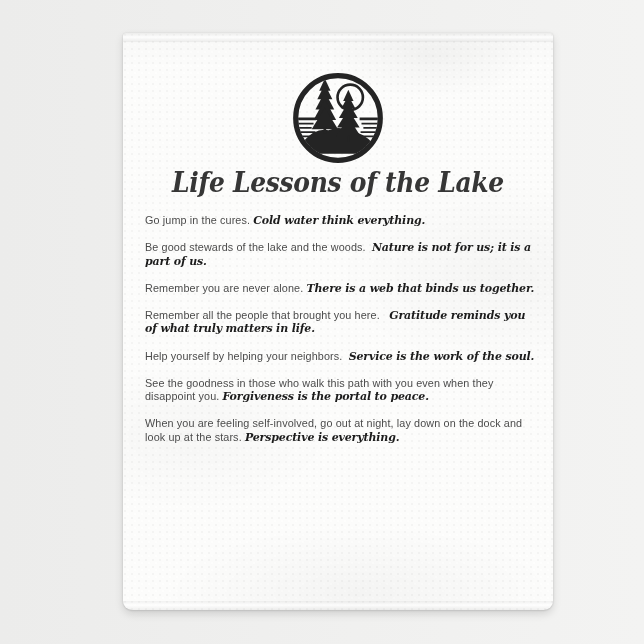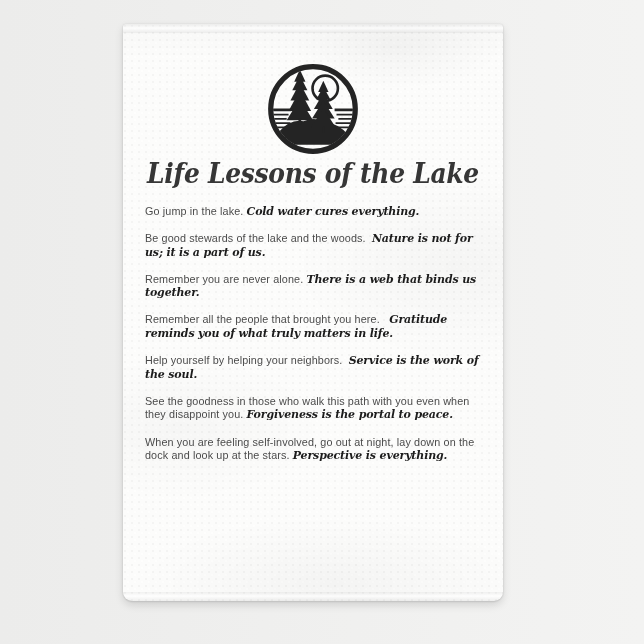--- a/index.html
+++ b/index.html
@@ -5,21 +5,21 @@
   html,body{margin:0;padding:0;}
   body{width:644px;height:644px;overflow:hidden;font-family:"Liberation Sans",sans-serif;}
 
   .scene{
     position:relative;width:644px;height:644px;
     background:linear-gradient(90deg,#ececeb 0%,#f0f0ef 55%,#f3f3f2 100%);
   }
 
   
   .towel{
-    position:absolute;left:123px;top:24px;width:380px;height:577px;
+    position:absolute;left:123px;top:33px;width:430px;height:577px;
     background-color:#fcfcfb;
     background-image:
       radial-gradient(circle at 2px 2px, rgba(0,0,0,0.030) 1.1px, transparent 1.6px),
       radial-gradient(circle at 5px 5px, rgba(255,255,255,0.55) 1.1px, transparent 1.7px);
     background-size:7px 7px,7px 7px;
     border-radius:3px 3px 9px 9px;
     box-shadow:0 0 2px rgba(0,0,0,0.10), 0 4px 9px rgba(0,0,0,0.13), 0 1px 2px rgba(0,0,0,0.08);
   }
   
   .towel::before{
@@ -108,21 +108,21 @@
             <polygon points="61,41 49,60 73,60"></polygon>
             <polygon points="61,49 47,71 75,71"></polygon>
             <rect x="59.6" y="69" width="2.8" height="6"></rect>
           </g>
         </g>
       </svg>
 
       <div class="title">Life Lessons of the Lake</div>
 
       <div class="lessons" id="lessons">
-          <p class="lesson"><span class="lead">Go jump in the lake. </span><span class="moral">Cold water cures everything.</span></p>
+          <p class="lesson"><span class="lead">Go jump in the cures. </span><span class="moral">Cold water think everything.</span></p>
           <p class="lesson"><span class="lead">Be good stewards of the lake and the woods.&nbsp; </span><span class="moral">Nature is not for us; it is a part of us.</span></p>
           <p class="lesson"><span class="lead">Remember you are never alone. </span><span class="moral">There is a web that binds us together.</span></p>
           <p class="lesson"><span class="lead">Remember all the people that brought you here.&nbsp;&nbsp; </span><span class="moral">Gratitude reminds you of what truly matters in life.</span></p>
           <p class="lesson"><span class="lead">Help yourself by helping your neighbors.&nbsp; </span><span class="moral">Service is the work of the soul.</span></p>
           <p class="lesson"><span class="lead">See the goodness in those who walk this path with you even when they disappoint you. </span><span class="moral">Forgiveness is the portal to peace.</span></p>
           <p class="lesson"><span class="lead">When you are feeling self-involved, go out at night, lay down on the dock and look up at the stars. </span><span class="moral">Perspective is everything.</span></p>
         </div>
     </div>
   </div>
 </div>

